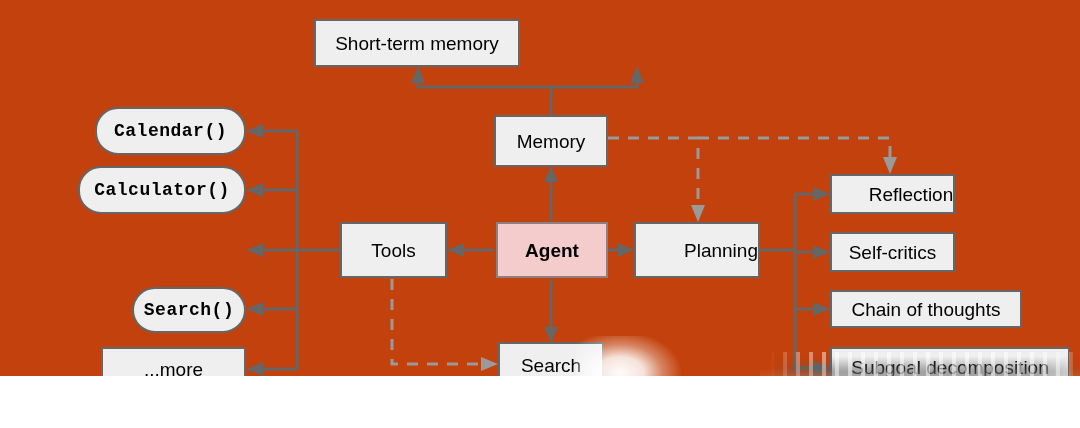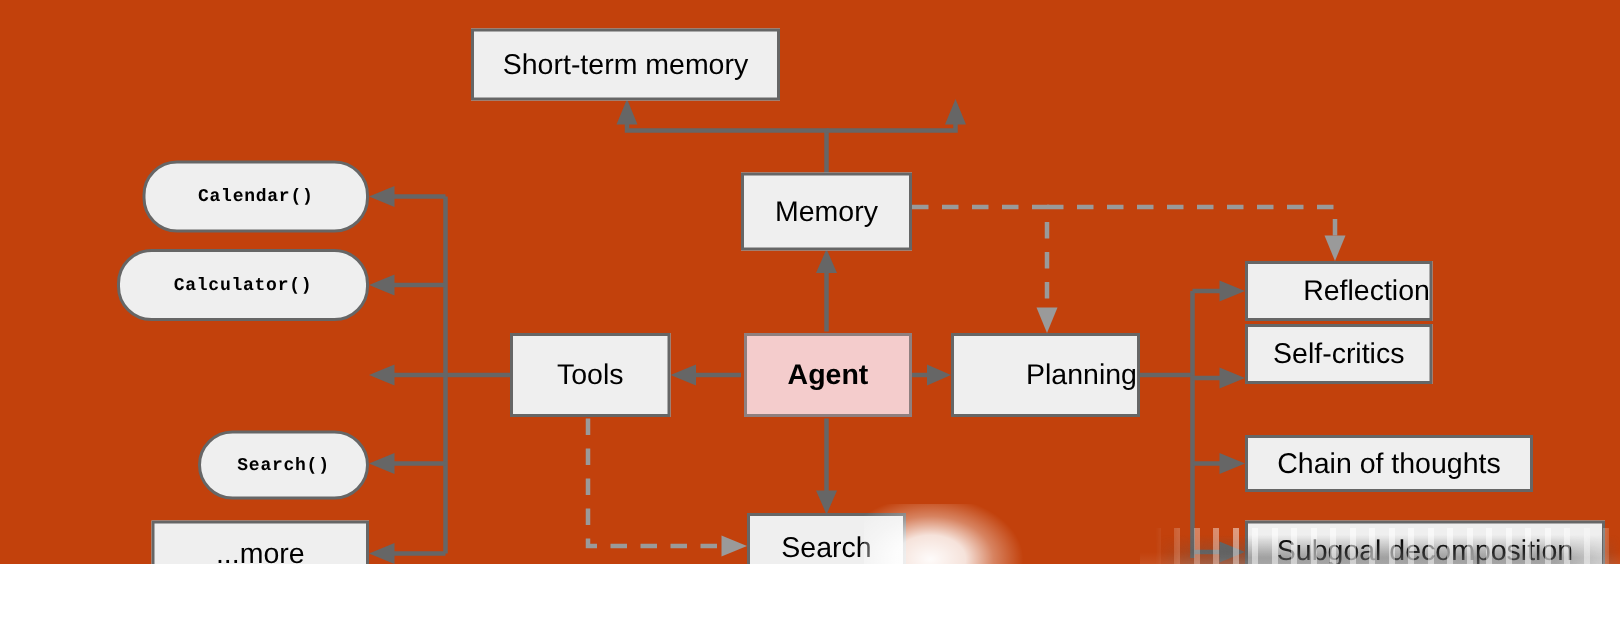--- a/index.html
+++ b/index.html
@@ -29,21 +29,21 @@
     color: #000000;
     font-family: "Liberation Sans", sans-serif;
     font-size: 19px;
     line-height: 1;
     white-space: nowrap;
     z-index: 5;
   }
   .node.mono {
     font-family: "Liberation Mono", "DejaVu Sans Mono", monospace;
     font-weight: bold;
-    font-size: 12px;
+    font-size: 18px;
     letter-spacing: 0.5px;
     border-radius: 23px;
   }
   .node.accent {
     background: #f4cccc;
     border-color: #8f7f7f;
     font-weight: bold;
   }
   .node.accent .label { font-weight: bold; }
   .label { pointer-events: none; }
@@ -262,21 +262,21 @@
   </div>
 
   <div class="node" style="left:498px; top:342px; width:106px; height:46px;">
     <span class="label">Search</span>
   </div>
 
   <div class="node" style="left:830px; top:174px; width:125px; height:40px;padding-left:37px;">
     <span class="label">Reflection</span>
   </div>
 
-  <div class="node" style="left:830px; top:216px; width:125px; height:40px;">
+  <div class="node" style="left:830px; top:232px; width:125px; height:40px;">
     <span class="label">Self-critics</span>
   </div>
 
   <div class="node" style="left:830px; top:290px; width:192px; height:38px;">
     <span class="label">Chain of thoughts</span>
   </div>
 
   <div class="node" style="left:830px; top:347px; width:240px; height:40px;">
     <span class="label">Subgoal decomposition</span>
   </div>

